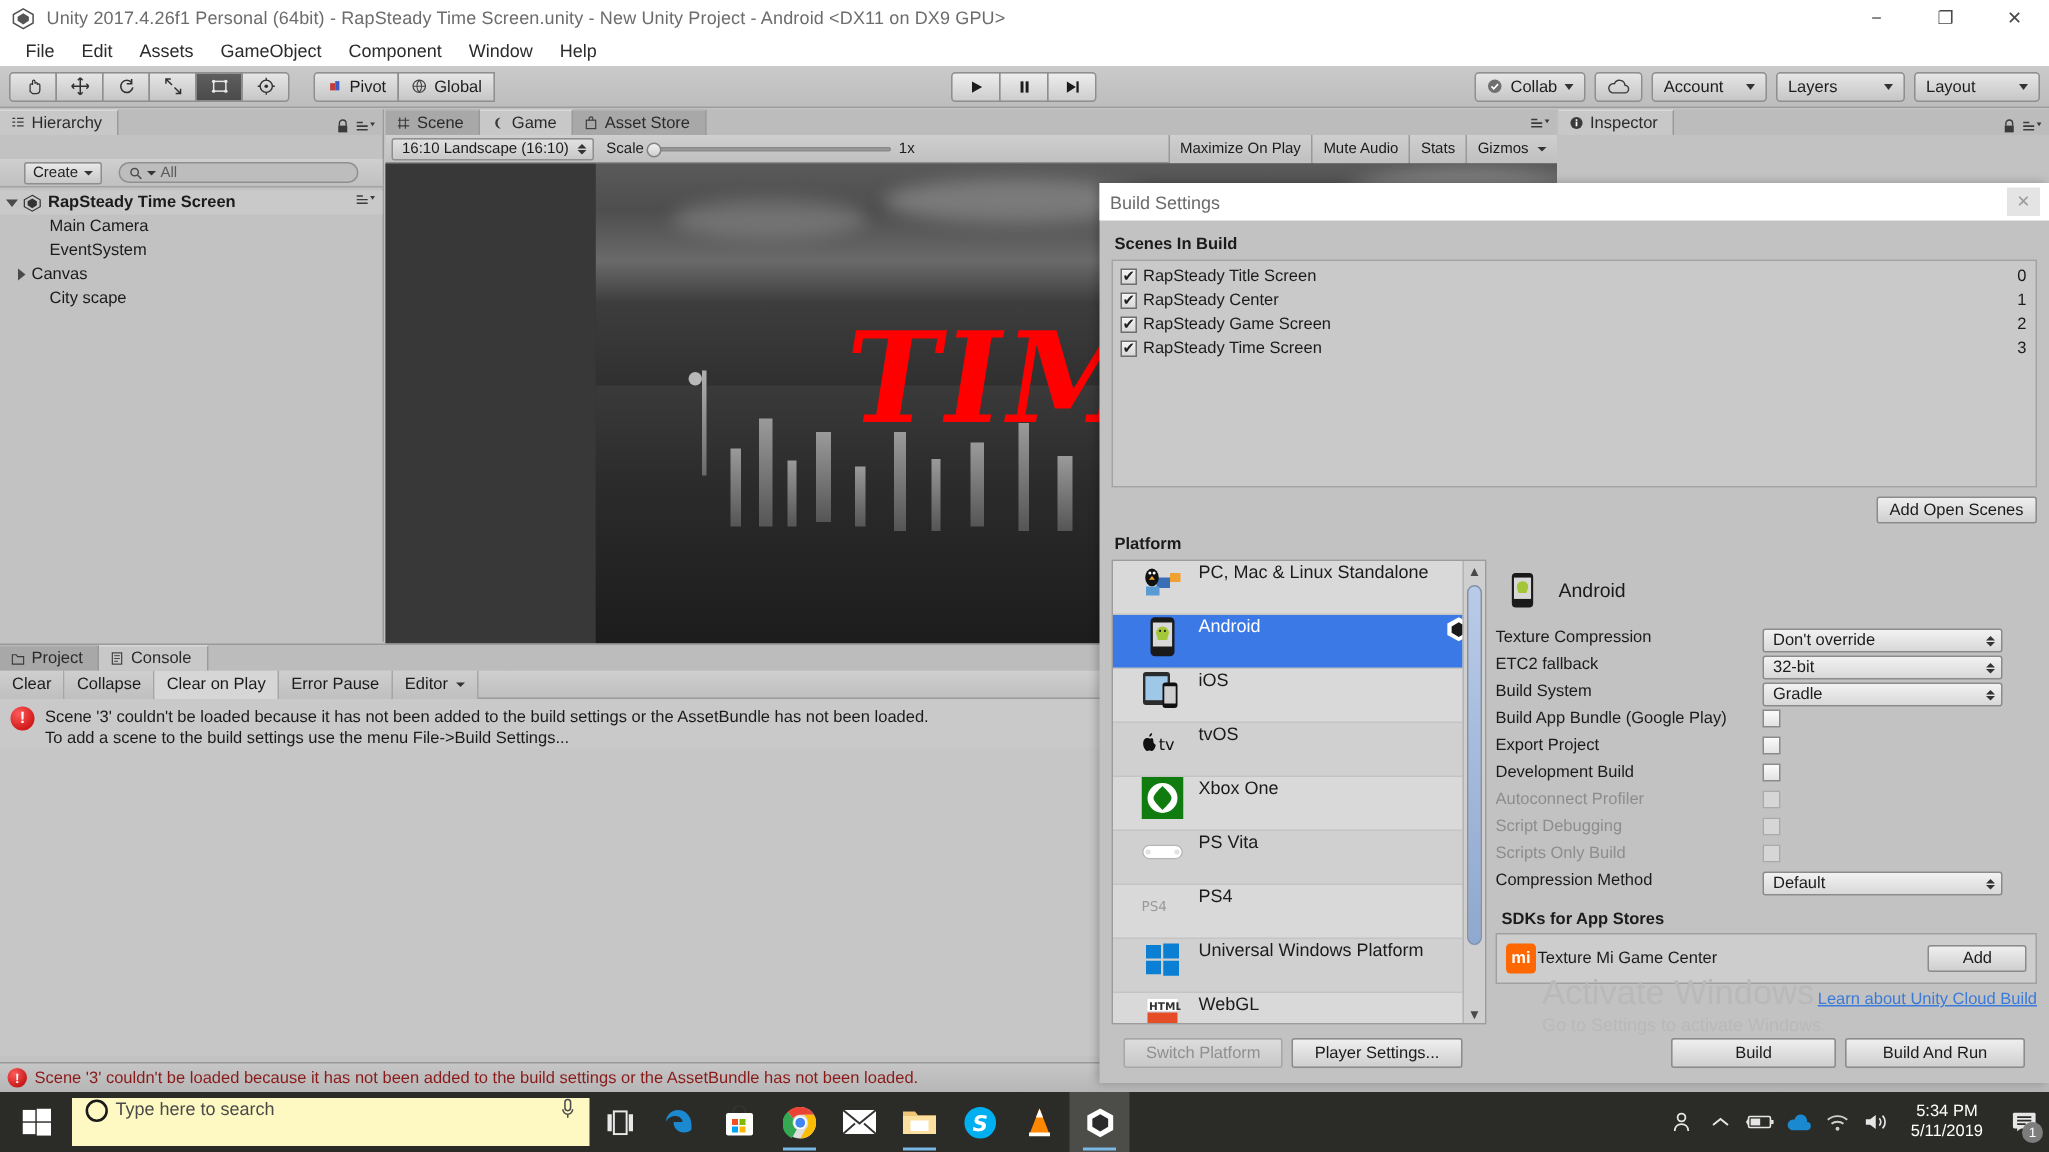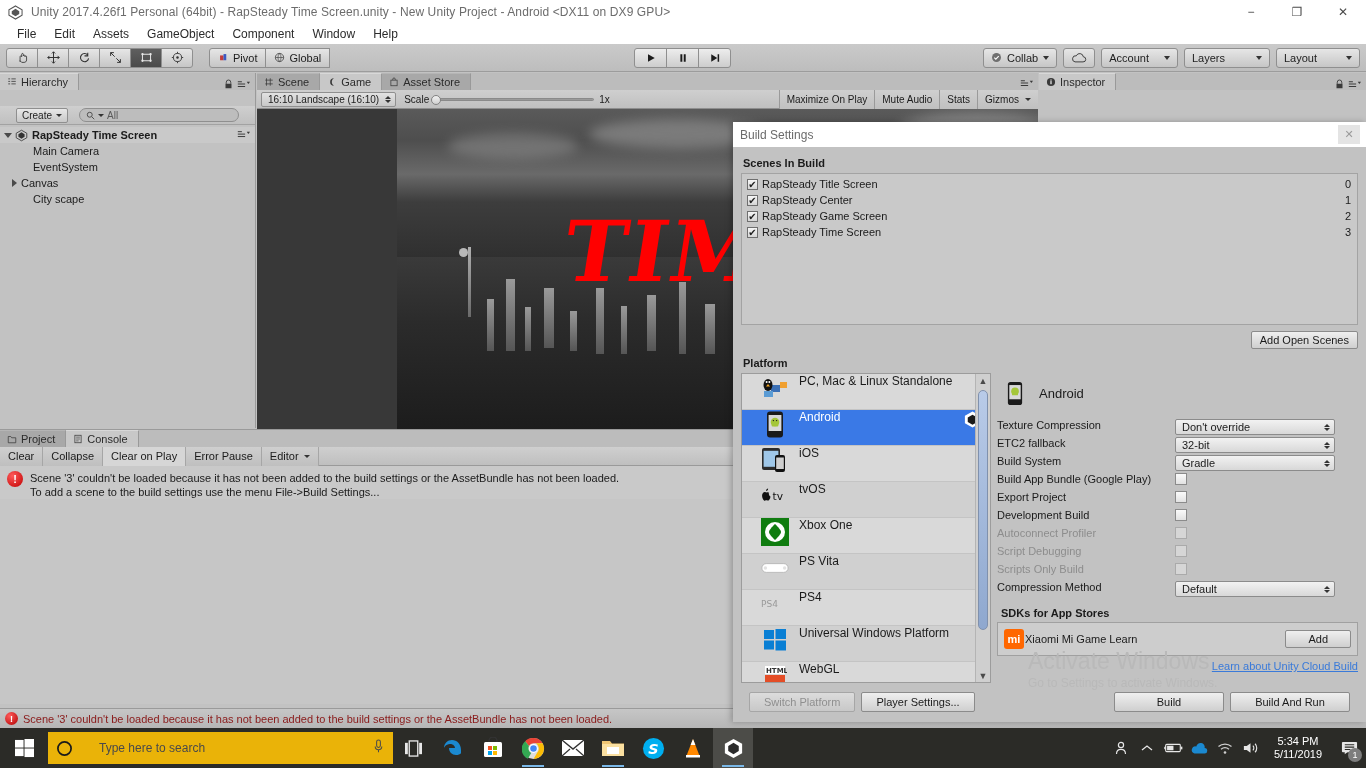--- a/index.html
+++ b/index.html
@@ -188,21 +188,21 @@
   .dlg-foot .left { display:flex; gap:6px; }
   .dlg-foot .right { margin-left:auto; display:flex; gap:6px; }
   .foot-btn { height:20px; padding:0 14px; font-size:11px; }
 
   .activate-wm { position:absolute; left:1028px; top:648px; color:#b9b9b9; font-size:23px; pointer-events:none; }
   .activate-wm2 { position:absolute; left:1028px; top:676px; color:#b9b9b9; font-size:12px; pointer-events:none; }
 
   
   .taskbar { position:absolute; left:0; top:728px; width:1366px; height:40px; background:#2b2b27; display:flex; align-items:center; }
   .start-btn { width:48px; height:40px; display:flex; align-items:center; justify-content:center; }
-  .tb-search { width:345px; height:32px; background:#eab308; display:flex; align-items:center; padding:0 8px; gap:26px; }
+  .tb-search { width:345px; height:32px; background:#fef9c3; display:flex; align-items:flex-start; padding:0 8px; gap:4px; }
   .tb-search span { color:#4a4a4a; font-size:12px; }
   .tb-icon { width:40px; height:40px; display:flex; align-items:center; justify-content:center; position:relative; }
   .tb-icon.active { background:#4c4c48; }
   .tb-icon .runbar { position:absolute; bottom:1px; left:9px; width:22px; height:2px; background:#7ab8e8; }
   .tray { margin-left:auto; display:flex; align-items:center; gap:0; height:40px; }
   .tray-ic { width:26px; height:40px; display:flex; align-items:center; justify-content:center; color:#e6e6e6; font-size:13px; }
   .clock { color:#fff; font-size:11px; line-height:13px; text-align:center; padding:0 10px; }
   .notif { width:34px; height:40px; display:flex; align-items:center; justify-content:center; position:relative; color:#fff;}
   .notif-badge { position:absolute; right:4px; bottom:6px; width:14px;height:14px;border-radius:50%;background:#7d7d7d;color:#fff;font-size:9px;display:flex;align-items:center;justify-content:center;}
 </style>
@@ -782,21 +782,21 @@
               <span class="updown">
                   <i class="u"></i>
                   <i class="d"></i>
                 </span>
             </div>
           </div>
 
           <div class="sdk-head">SDKs for App Stores</div>
           <div class="sdk-box">
             <span class="mi-logo">mi</span>
-            <span class="sdk-name">Xiaomi Mi Game Learn</span>
+            <span class="sdk-name">Texture Mi Game Center</span>
             <span style="margin-left:auto">
                 <span class="u-btn" style="padding:2px 22px">Add</span>
               </span>
           </div>
           <div class="cloud-link">
             <a href="#">Learn about Unity Cloud Build</a>
           </div>
         </div>
       </div>
 

